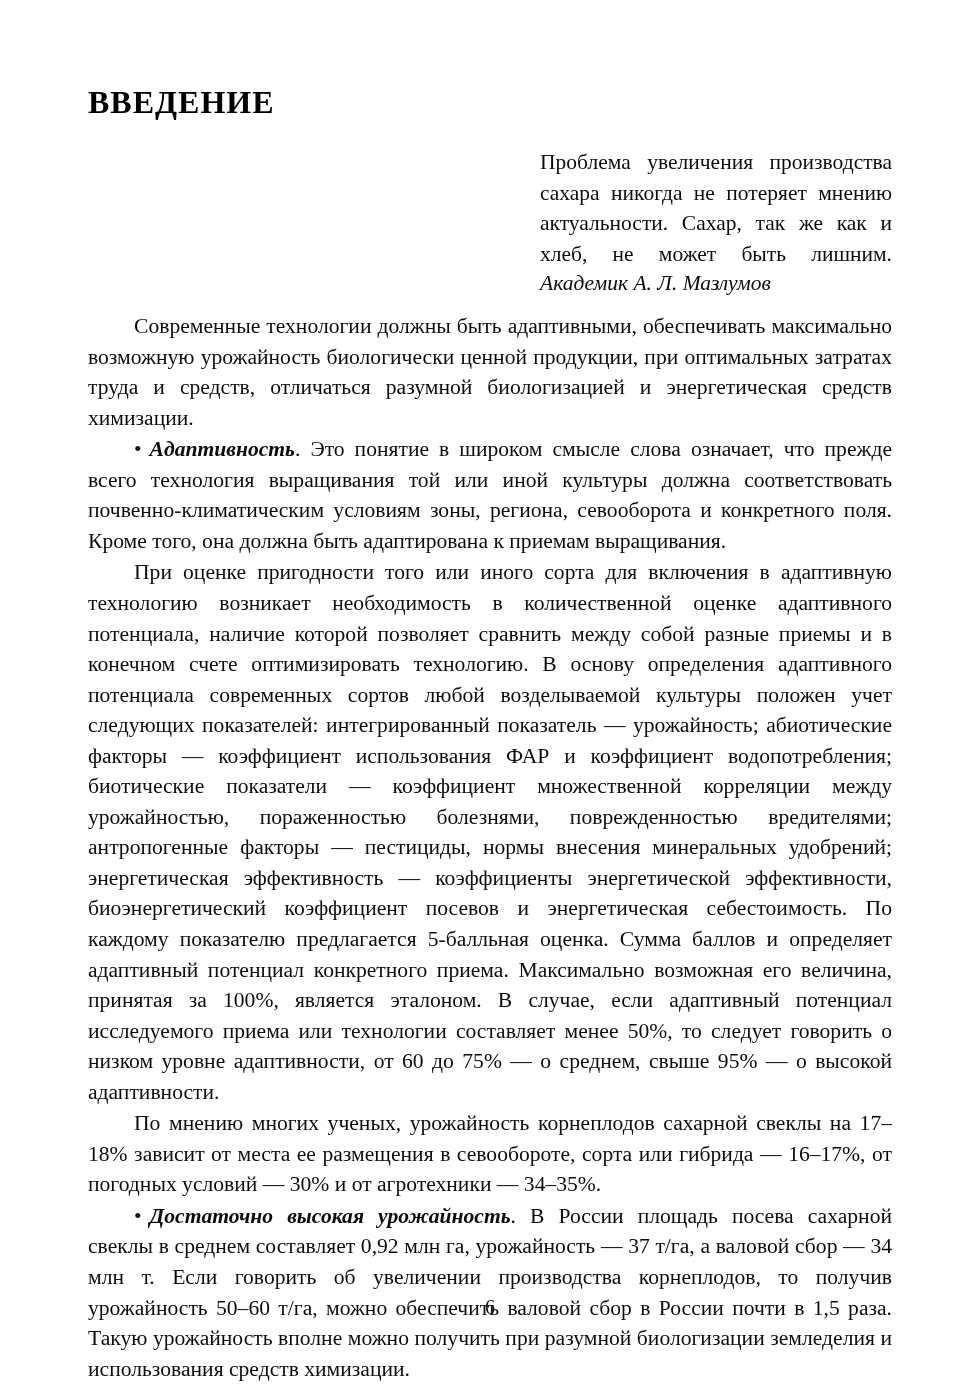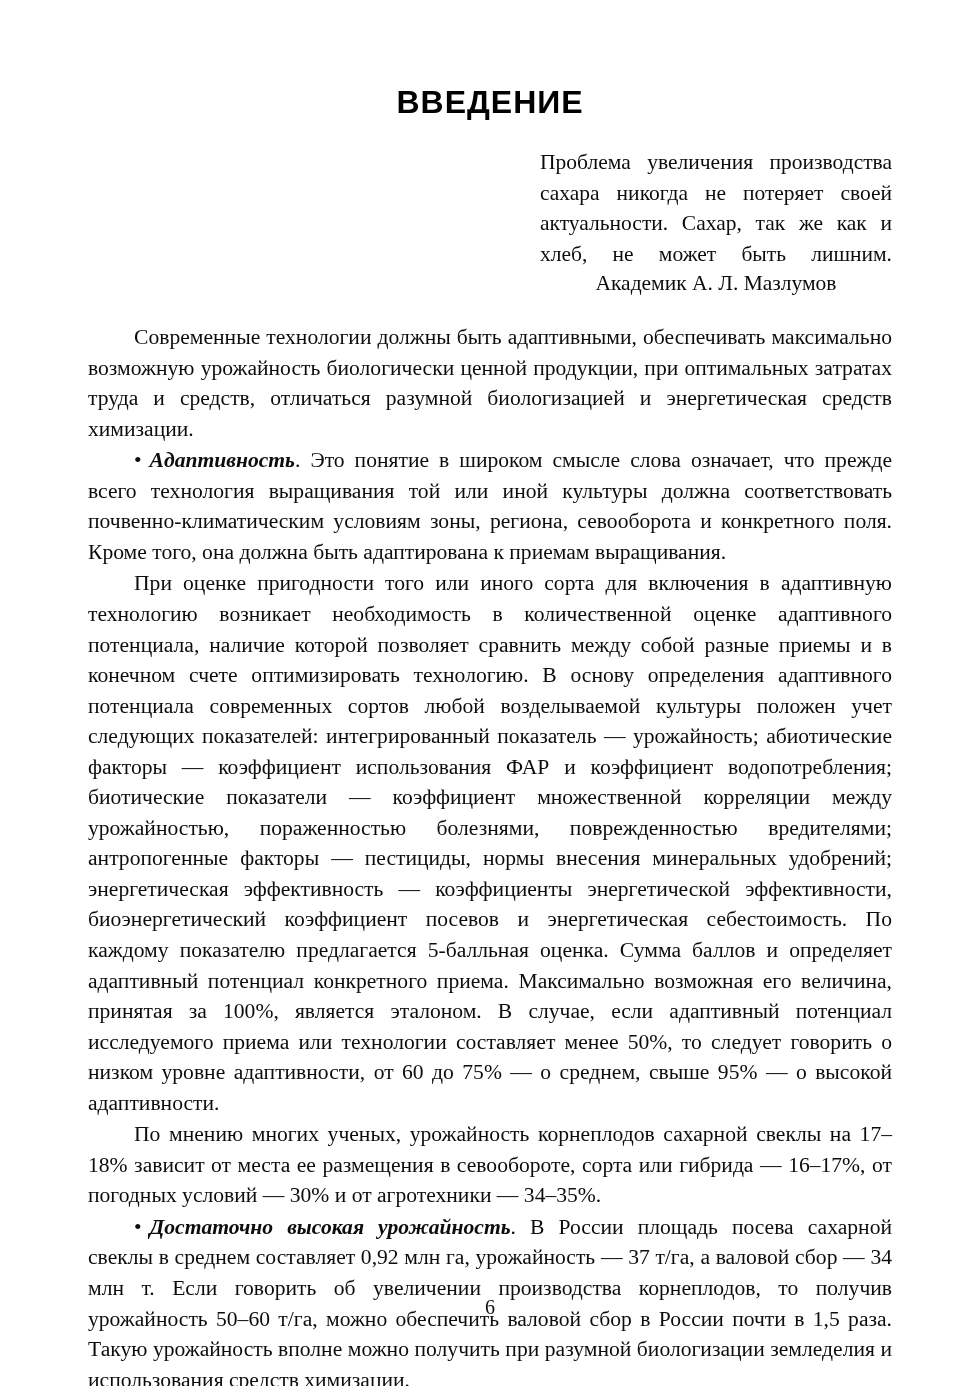--- a/index.html
+++ b/index.html
@@ -17,46 +17,46 @@
     font-family: "Liberation Serif", "DejaVu Serif", serif;
     color: #0c0c0c;
   }
   .content {
     position: absolute;
     left: 88px;
     top: 84px;
     width: 804px;
   }
   .doc-title {
-    font-family: Liberation Sans, sans-serif;
+    font-family: Liberation Serif, serif;
     font-weight: bold;
     font-size: 32px;
     letter-spacing: 1px;
-    text-align: center;
     margin: 0 0 26px 0;
     color: #000;
   }
   .epigraph {
     margin-left: 452px;
     width: 352px;
     font-size: 21.5px;
     line-height: 1.42;
     text-align: justify;
     text-align-last: justify;
   }
   .epigraph .first-line {
     text-indent: 38px;
   }
   .epigraph-author {
     margin-left: 452px;
     width: 352px;
     font-size: 21.5px;
-    text-align: center;
+    font-style: italic;
+    text-align: left;
     margin-top: 2px;
-    margin-bottom: 26px;
+    margin-bottom: 15px;
   }
   p.body-par {
     font-size: 21.6px;
     line-height: 1.415;
     text-align: justify;
     margin: 0 0 1px 0;
     text-indent: 46px;
     hyphens: manual;
   }
   p.bullet-par {
@@ -88,21 +88,21 @@
 </head>
 <body>
 
 <div class="page">
 
   <div class="content">
 
     <h1 class="doc-title">ВВЕДЕНИЕ</h1>
 
     <div class="epigraph">
-      <span class="first-line">Проблема увеличения производства сахара никогда не потеряет своей актуальности. Сахар, так же как и хлеб, не может быть лишним.</span>
+      <span class="first-line">Проблема увеличения производства сахара никогда не потеряет мнению актуальности. Сахар, так же как и хлеб, не может быть лишним.</span>
     </div>
     <div class="epigraph-author">Академик А. Л. Мазлумов</div>
 
     <p class="body-par">
       <span>Современные технологии должны быть адаптивными, обеспечивать максимально возможную урожайность биологически ценной продукции, при оптимальных затратах труда и средств, отличаться разумной биологизацией и энергетическая средств химизации.</span>
     </p>
 
     <p class="bullet-par">
       <span class="bullet-dot">•</span><span class="lead-term">Адаптивность</span><span>. Это понятие в широком смысле слова означает, что прежде всего технология выращивания той или иной культуры должна соответствовать почвенно-климатическим условиям зоны, региона, севооборота и конкретного поля. Кроме того, она должна быть адаптирована к приемам выращивания.</span>
     </p>

